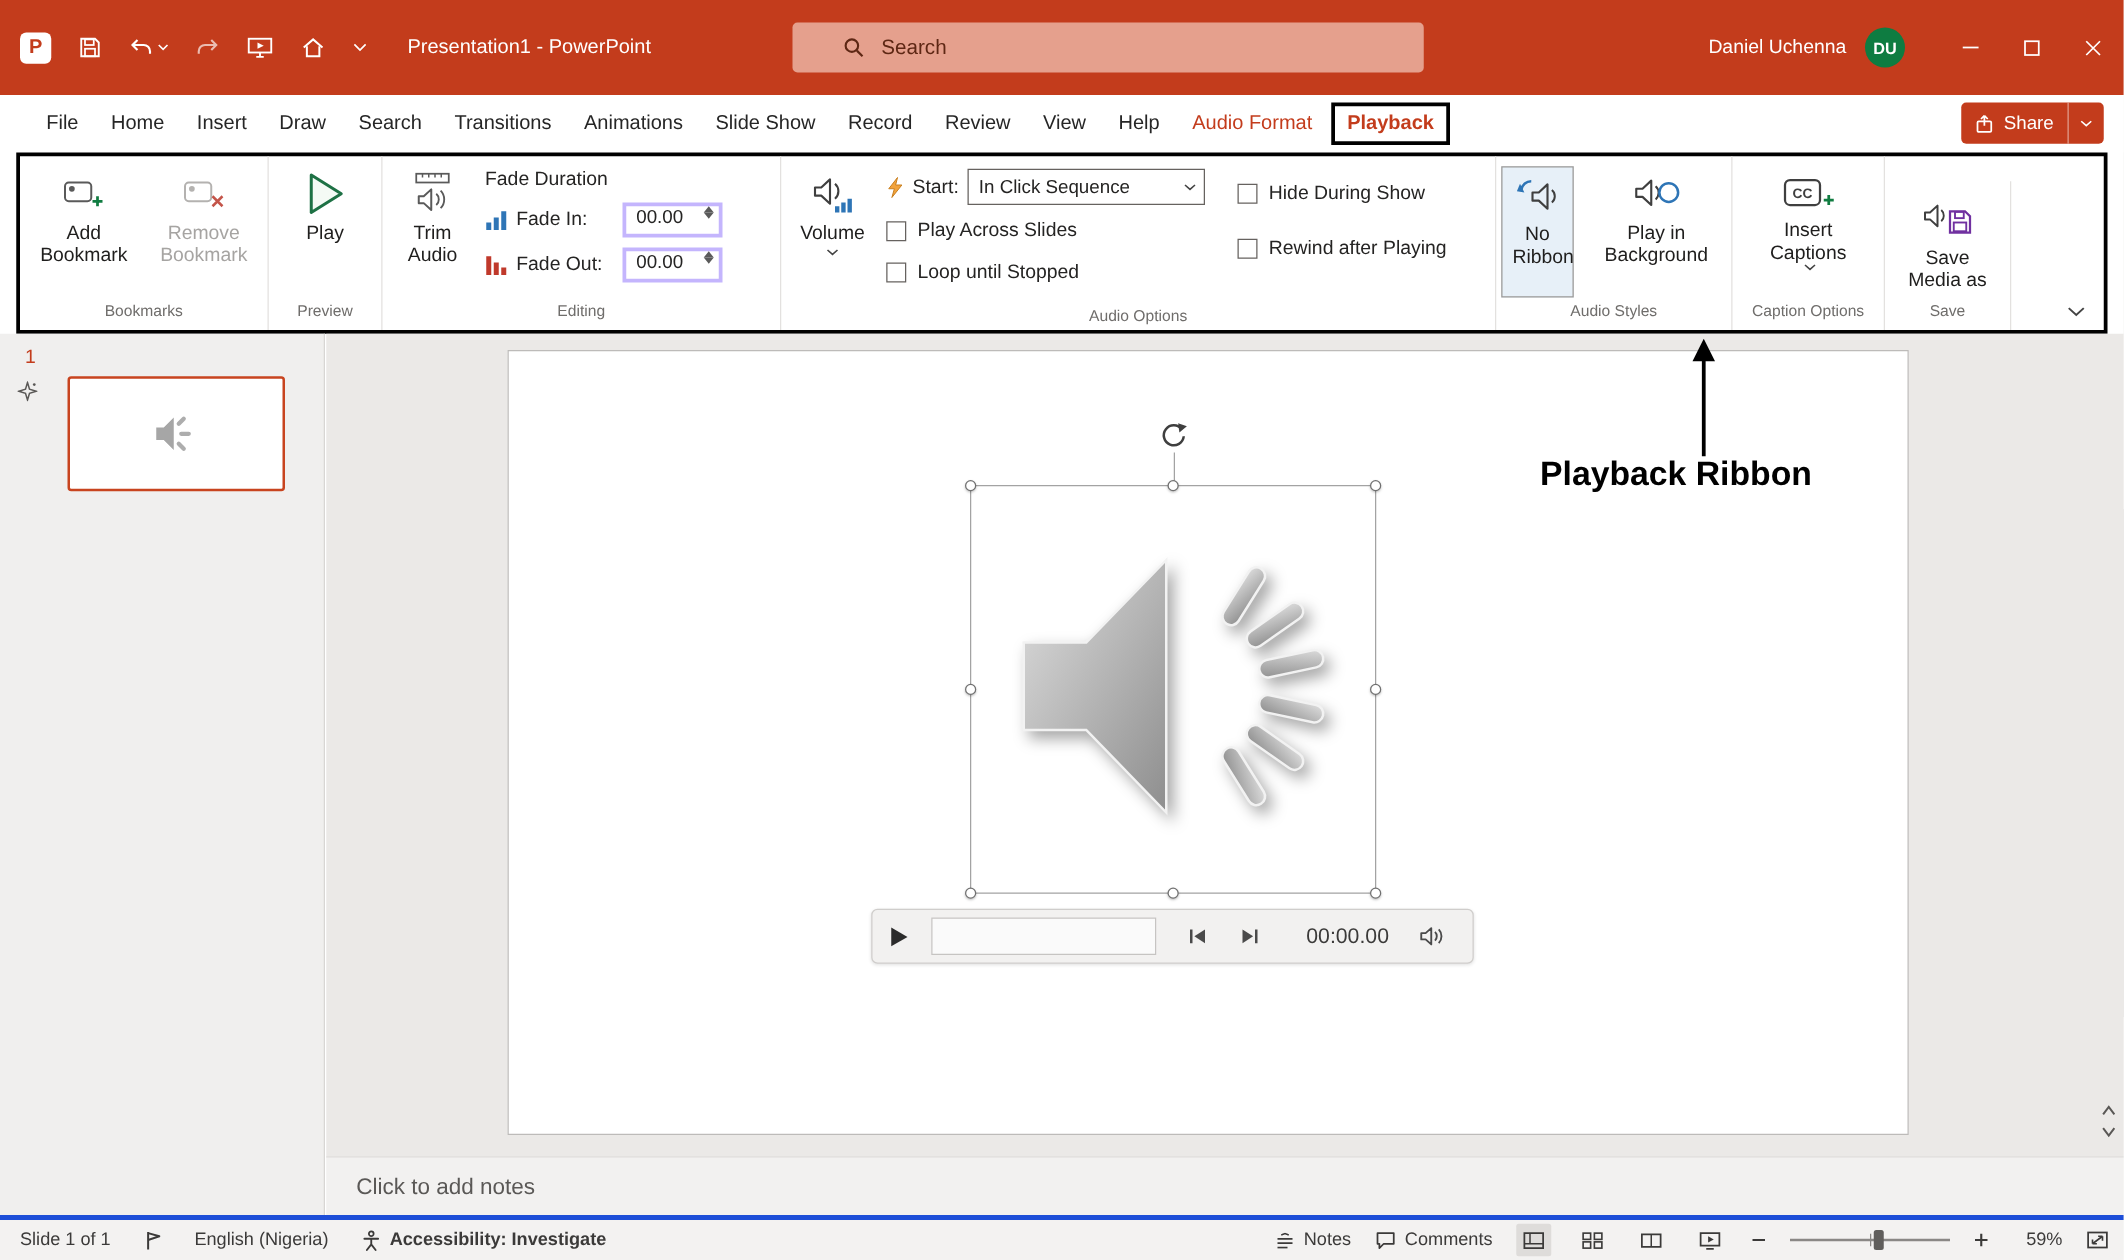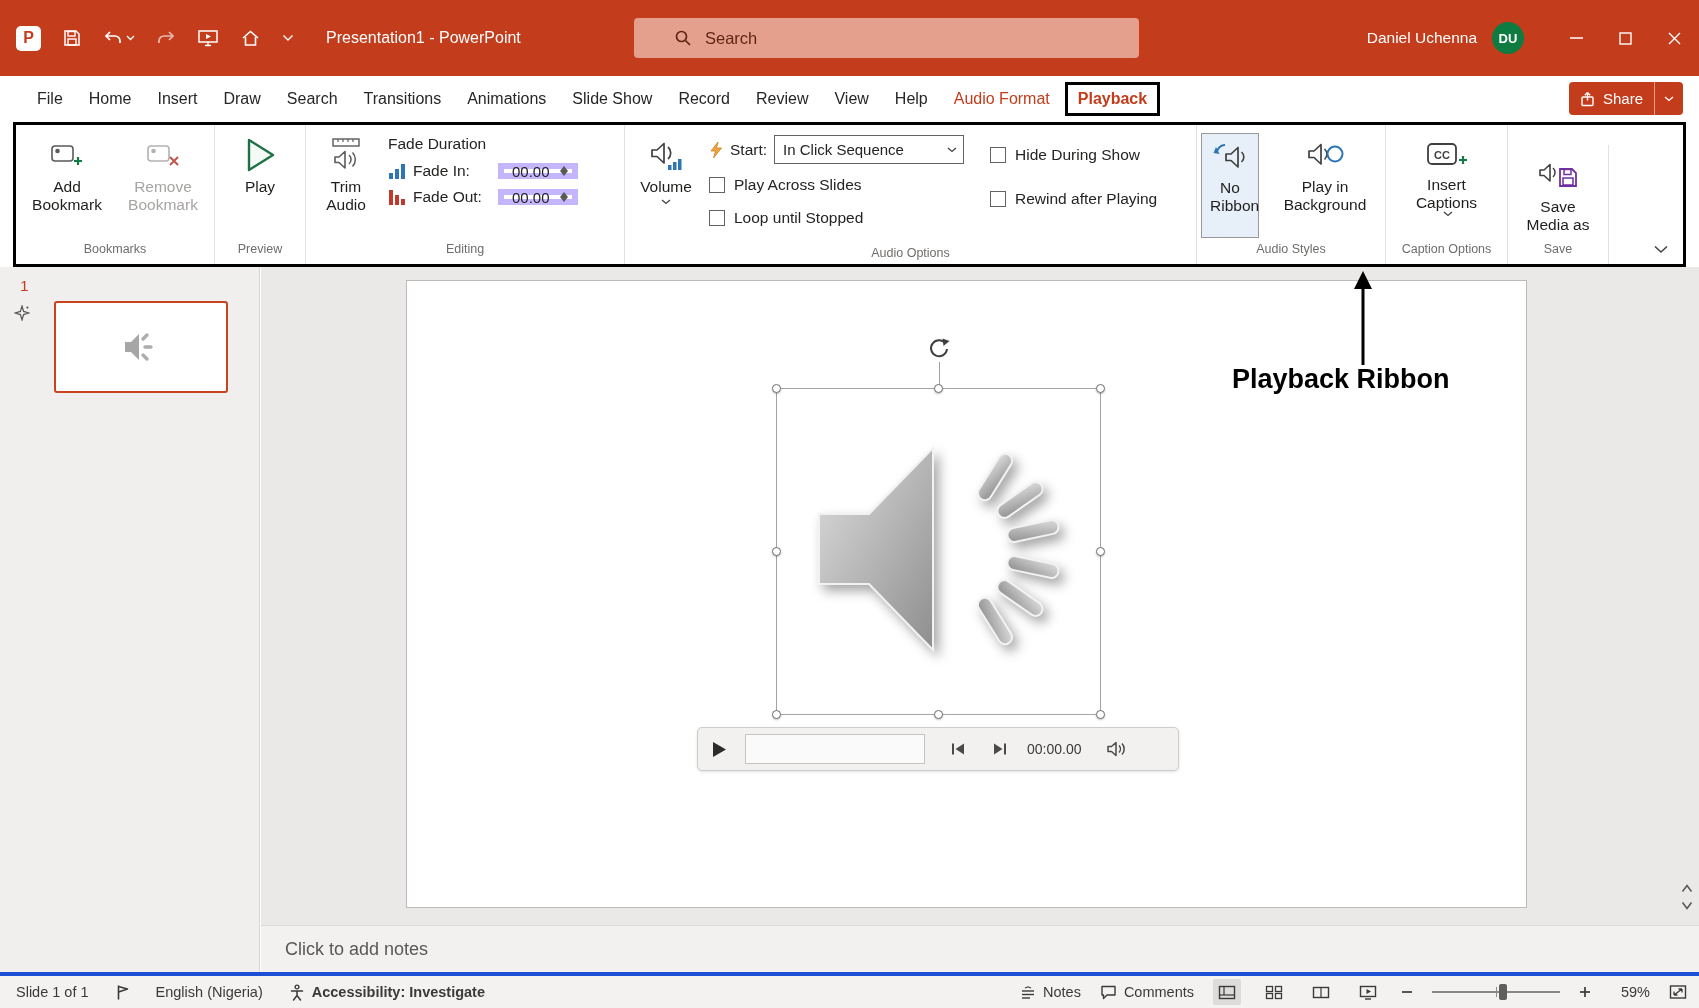--- a/index.html
+++ b/index.html
@@ -36,21 +36,21 @@
   .glabel{height:26px;font-size:12.5px;color:#6F6D6B;text-align:center;padding-top:4px;}
   .bigbtn{display:flex;flex-direction:column;align-items:center;font-size:15.5px;line-height:1.13;text-align:center;color:#1F1E1D;padding:1px 3px;}
   .bigbtn .ic{height:42px;display:flex;align-items:center;justify-content:center;}
   .bigbtn .lbl{margin-top:2px;}
   .bigbtn.disabled{color:#A6A4A2;}
   .wrapw{display:inline-block;}
   .fade-col{display:flex;flex-direction:column;padding-left:10px;font-size:15.5px;}
   .fade-title{margin:2px 0 9px;}
   .fade-row{display:flex;align-items:center;gap:7px;margin-bottom:8px;}
   .fade-row .flabel{width:78px;}
-  .spin{width:80px;height:16px;border:6px solid #c4b5fd;display:flex;align-items:center;background:#fff;}
+  .spin{width:80px;height:28px;border:3px solid #c4b5fd;display:flex;align-items:flex-start;background:#fff;}
   .spin .sval{flex:1;display:flex;align-items:center;padding-left:8px;font-size:15px;}
   .spin .arrows{width:16px;display:flex;flex-direction:column;}
   .spin .arrows > div{flex:1;display:flex;align-items:center;justify-content:center;}
   .tri-up{width:0;height:0;border-left:4px solid transparent;border-right:4px solid transparent;border-bottom:5px solid #5A5A5A;}
   .tri-down{width:0;height:0;border-left:4px solid transparent;border-right:4px solid transparent;border-top:5px solid #5A5A5A;}
   .ao-col1{display:flex;flex-direction:column;padding-left:12px;font-size:15.5px;}
   .ao-col2{display:flex;flex-direction:column;padding-left:26px;padding-top:13px;font-size:15.5px;}
   .start-row{display:flex;align-items:center;gap:7px;margin:2px 0 12px;}
   .dropdown{width:190px;height:29px;border:1px solid #66625F;background:#fff;display:flex;align-items:center;}
   .dropdown .dval{flex:1;padding-left:8px;font-size:15px;white-space:nowrap;}
@@ -74,21 +74,21 @@
   .slide{position:absolute;left:145px;top:13px;width:1121px;height:628px;background:#fff;border:1px solid #BDBBB9;}
   .sel-box{position:absolute;left:369px;top:107px;width:325px;height:327px;border:1px solid #A3A3A3;}
   .handle{position:absolute;width:9px;height:9px;border-radius:50%;background:#fff;border:1px solid #707070;box-shadow:0 1px 2px rgba(0,0,0,.25);}
   .rot-stem{position:absolute;left:50%;top:-27px;width:1px;height:23px;background:#A3A3A3;}
   .rot-handle{position:absolute;left:50%;top:-52px;transform:translateX(-50%);}
   .spk-wrap{position:absolute;inset:0;display:flex;align-items:center;justify-content:center;}
   .big-speaker{filter:drop-shadow(5px 6px 6px rgba(0,0,0,.35));}
   .player{position:absolute;left:290px;top:446px;width:482px;height:44px;background:#F2F1F0;border:1px solid #CFCDCB;border-radius:5px;display:flex;align-items:center;padding:0 14px;box-shadow:0 1px 3px rgba(0,0,0,.12);}
   .ptrack{margin-left:18px;width:180px;height:30px;background:#FAFAFA;border:1px solid #C6C4C2;}
   .pstep{margin-left:24px;}
-  .ptime{margin-left:18px;font-size:14px;color:#3B3A39;}
+  .ptime{margin-left:36px;font-size:17px;color:#3B3A39;}
   .pvol{margin-left:24px;}
 
   
   .callout{position:absolute;left:1232px;top:364px;font-size:27px;font-weight:800;color:#000;white-space:nowrap;}
   .callout-arrow{position:absolute;left:1352px;top:271px;}
 
   
   .scroll-btns{position:absolute;right:6px;top:884px;display:flex;flex-direction:column;gap:8px;align-items:center;}
 
   

